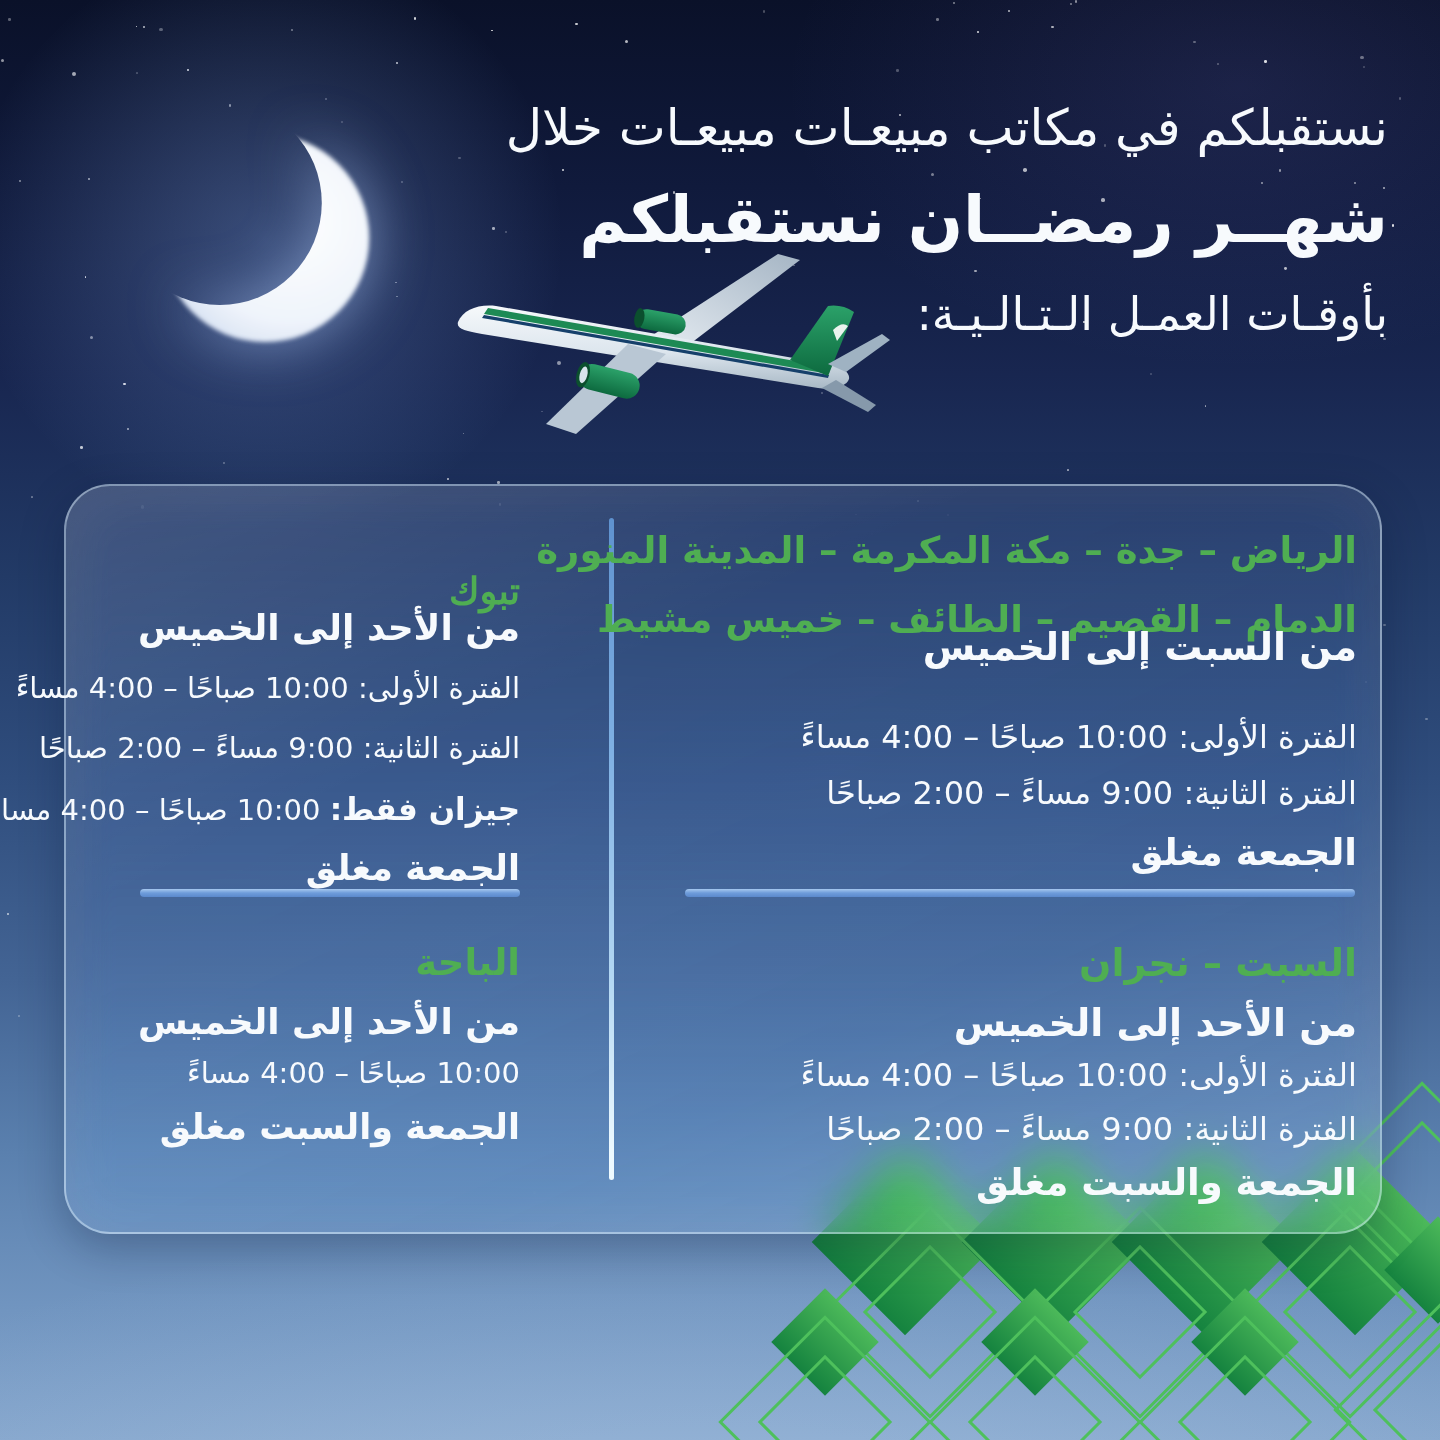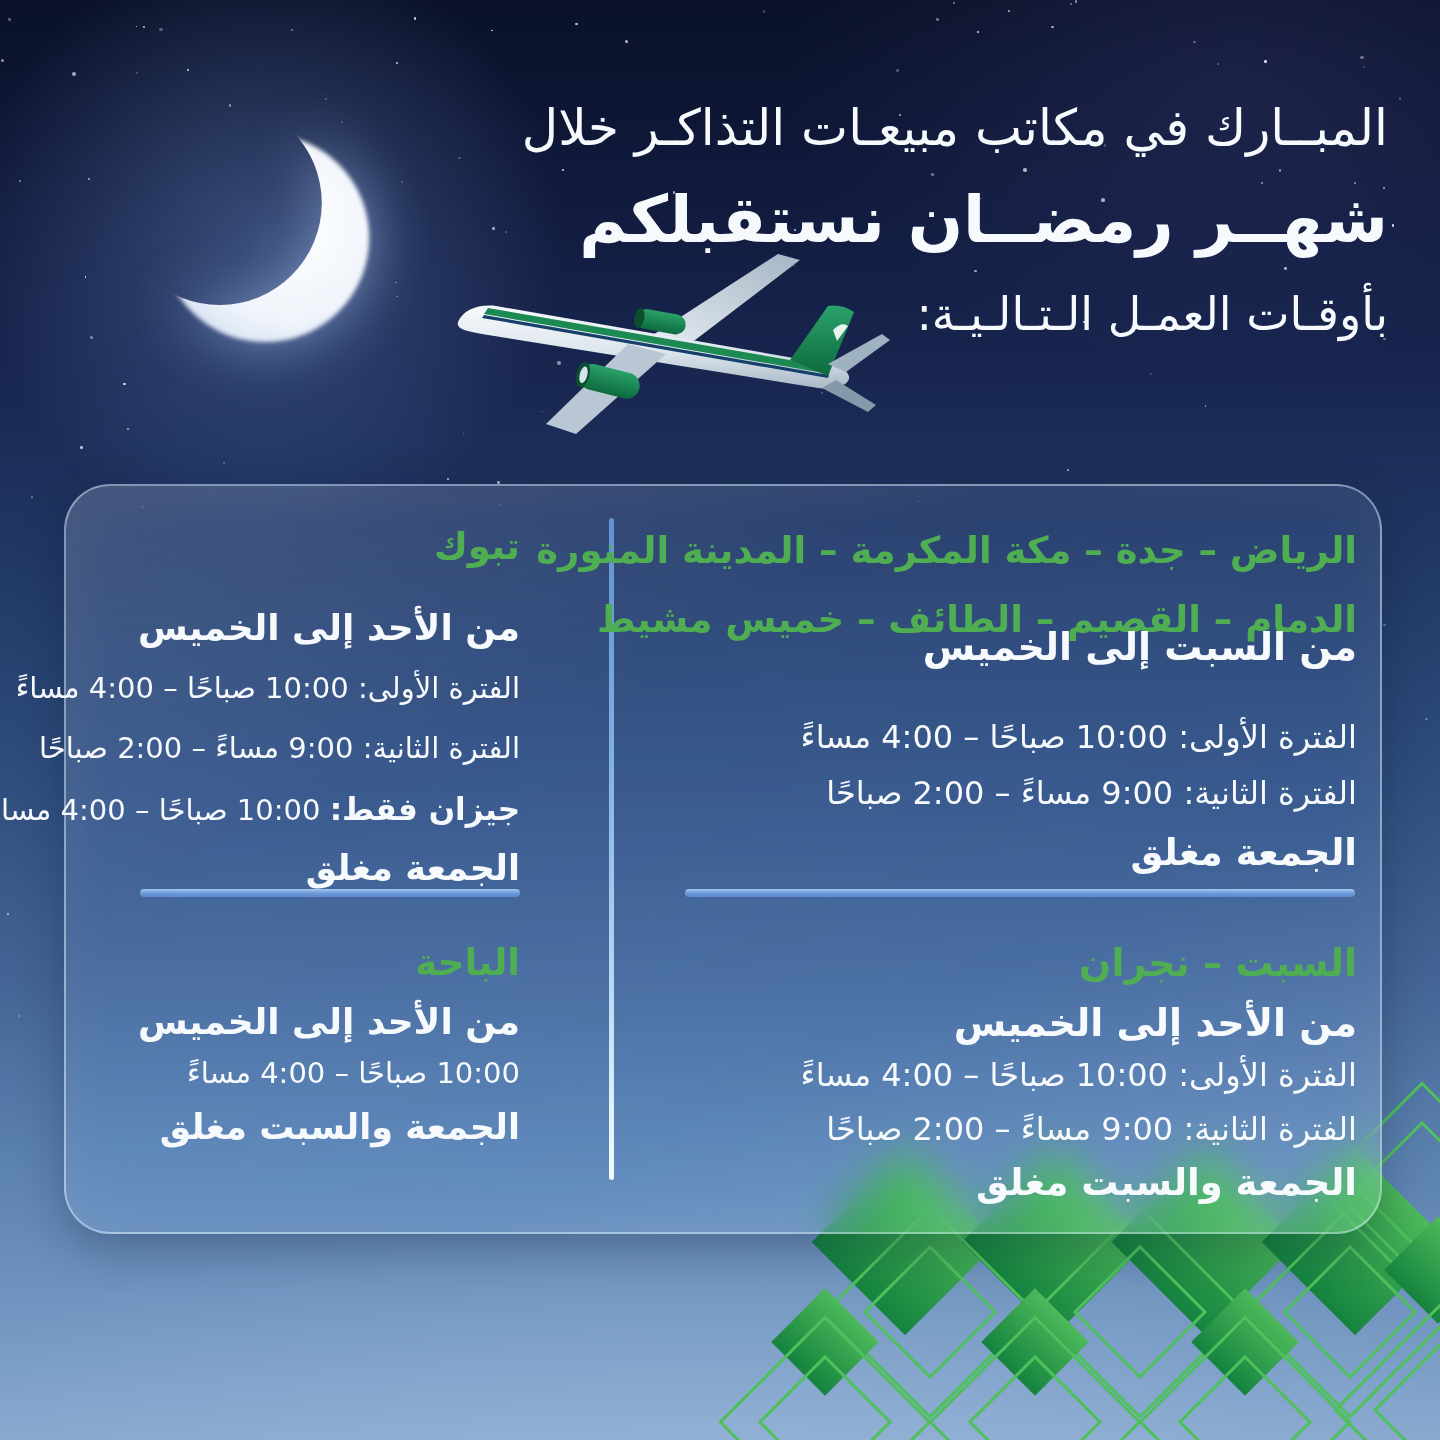--- a/index.html
+++ b/index.html
@@ -80,21 +80,21 @@
   #rt-p1{top:714px;font-size:32px;}
   #rt-p2{top:770px;font-size:32px;}
   #rt-cl{top:826px;font-size:37px;}
   #rb-t{top:936px;font-size:38px;}
   #rb-days{top:996px;font-size:38px;}
   #rb-p1{top:1052px;font-size:32px;}
   #rb-p2{top:1106px;font-size:32px;}
   #rb-cl{top:1156px;font-size:37px;}
 
   
-  #lt-t{top:520px;font-size:37px;}
+  #lt-t{top:565px;font-size:37px;font-family:Liberation Serif, serif;}
   #lt-days{top:602px;font-size:36px;}
   #lt-p1{top:667px;font-size:29px;}
   #lt-p2{top:727px;font-size:29px;}
   #lt-sat{top:787px;font-size:29px;}
   #lt-sat .lbl{font-weight:700;font-size:31px;}
   #lt-cl{top:843px;font-size:35px;}
   #lb-t{top:936px;font-size:37px;}
   #lb-days{top:996px;font-size:36px;}
   #lb-hrs{top:1052px;font-size:29px;}
   #lb-cl{top:1102px;font-size:35px;}
@@ -329,21 +329,21 @@
     <use href="#dSolSm" x="335" y="262"></use>
     <use href="#dSolSm" x="545" y="262"></use>
   <use href="#dOut" x="722" y="108"></use>
     <use href="#dSolSm" x="738" y="190"></use>
   <use href="#dOut" x="125" y="342"></use>
     <use href="#dOut" x="335" y="342"></use>
   <use href="#dOut" x="545" y="342"></use>
     <use href="#dOut" x="740" y="330"></use>
 </svg>
 
-<div class="hline" id="h1">المبــارك في مكاتب مبيعـات التذاكـر خلال</div>
+<div class="hline" id="h1">نستقبلكم في مكاتب مبيعـات مبيعـات خلال</div>
 <div class="hline" id="h2">شهــر رمضــان نستقبلكم</div>
 <div class="hline" id="h3">بأوقـات العمـل الـتـالـيـة:</div>
 
 <div id="card"></div>
 <div class="vdiv"></div>
 <div class="hdiv" id="hdiv-r"></div>
 <div class="hdiv" id="hdiv-l"></div>
 
 <div class="row col-r g" id="rt-t1">الرياض – جدة – مكة المكرمة – المدينة المنورة</div>
 <div class="row col-r g" id="rt-t2">الدمام – القصيم – الطائف – خميس مشيط</div>

